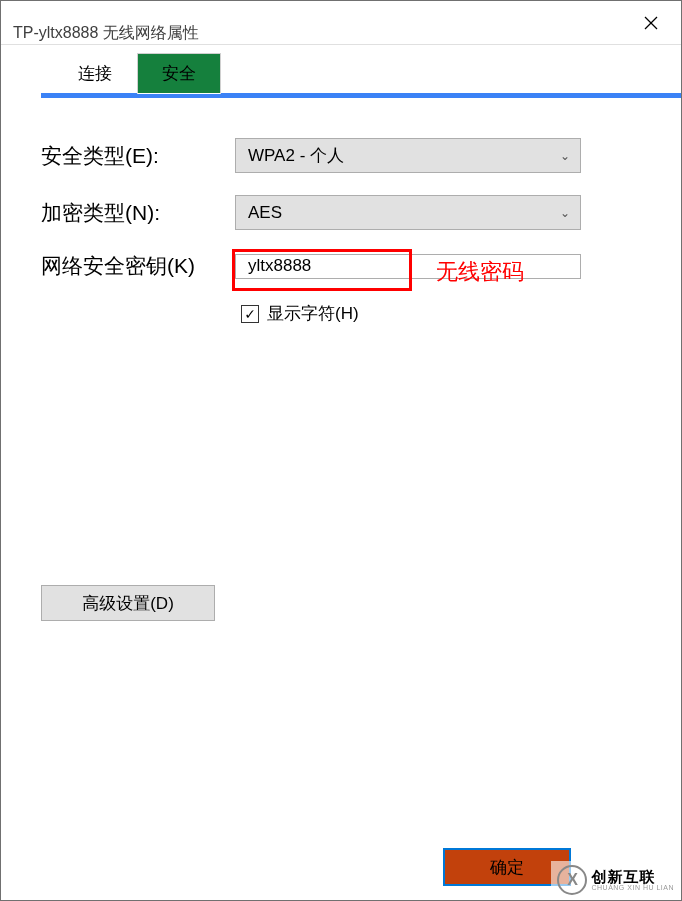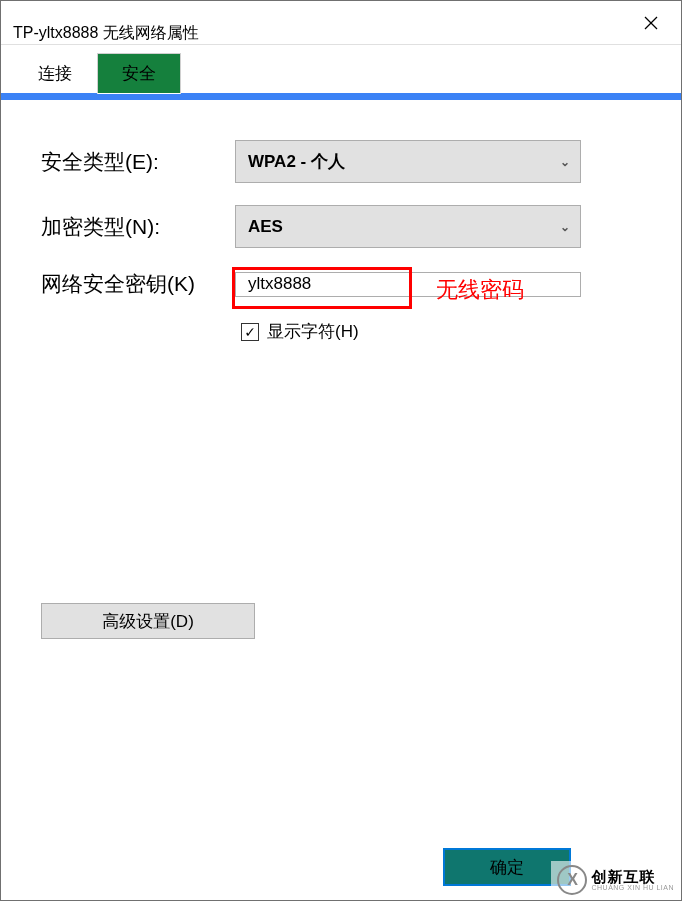--- a/index.html
+++ b/index.html
@@ -26,36 +26,37 @@
     .titlebar {
       height: 44px;
       display: flex;
       align-items: center;
       justify-content: space-between;
       padding: 0 0 0 12px;
       border-bottom: 1px solid #e0e0e0;
     }
     .titlebar-title {
       font-size: 16px;
-      color: #000000;
+      color: #404040;
       margin-top: 22px;
     }
     .titlebar-close {
       width: 60px;
       height: 44px;
       display: flex;
       align-items: center;
       justify-content: center;
       font-size: 18px;
       cursor: pointer;
     }
     .tab-strip {
       display: flex;
       padding: 8px 8px 0 12px;
-      border-bottom: 7px solid #3b82f6;
+      border-bottom: 5px solid #3b82f6;
+      margin-left: 40px;
     }
     .tab {
       padding: 8px 24px;
       font-size: 17px;
       color: #000;
       cursor: pointer;
       border: 1px solid transparent;
       border-bottom: none;
       position: relative;
     }
@@ -76,30 +77,29 @@
       margin-bottom: 22px;
     }
     .form-label {
       width: 194px;
       font-size: 21px;
       color: #000;
     }
     .dropdown {
       flex: 1;
       max-width: 346px;
-      height: 43px;
+      height: 35px;
       border: 1px solid #adadad;
       background: #e1e1e1;
       display: flex;
       align-items: center;
       justify-content: space-between;
       padding: 0 10px 0 12px;
       font-size: 17px;
       cursor: pointer;
-      font-weight: bold;
     }
     .dropdown-arrow {
       font-size: 12px;
       color: #555;
     }
     .text-input-wrap {
       flex: 1;
       max-width: 346px;
       height: 25px;
       border: 1px solid #adadad;
@@ -149,21 +149,21 @@
       justify-content: center;
       margin-right: 8px;
       font-size: 14px;
       cursor: pointer;
     }
     .checkbox-label {
       font-size: 17px;
     }
     .advanced-button {
       margin-top: 260px;
-      width: 214px;
+      width: 174px;
       height: 36px;
       border: 1px solid #adadad;
       background: #e1e1e1;
       font-size: 17px;
       display: flex;
       align-items: center;
       justify-content: center;
       cursor: pointer;
     }
     .footer {
@@ -171,21 +171,21 @@
       display: flex;
       align-items: center;
       justify-content: flex-end;
       padding: 0 20px;
       position: relative;
     }
     .ok-button {
       width: 128px;
       height: 38px;
       border: 2px solid #0078d7;
-      background: #0f766e;
+      background: #c2410c;
       font-size: 17px;
       display: flex;
       align-items: center;
       justify-content: center;
       cursor: pointer;
       margin-right: 90px;
     }
     .watermark {
       position: absolute;
       right: 2px;

